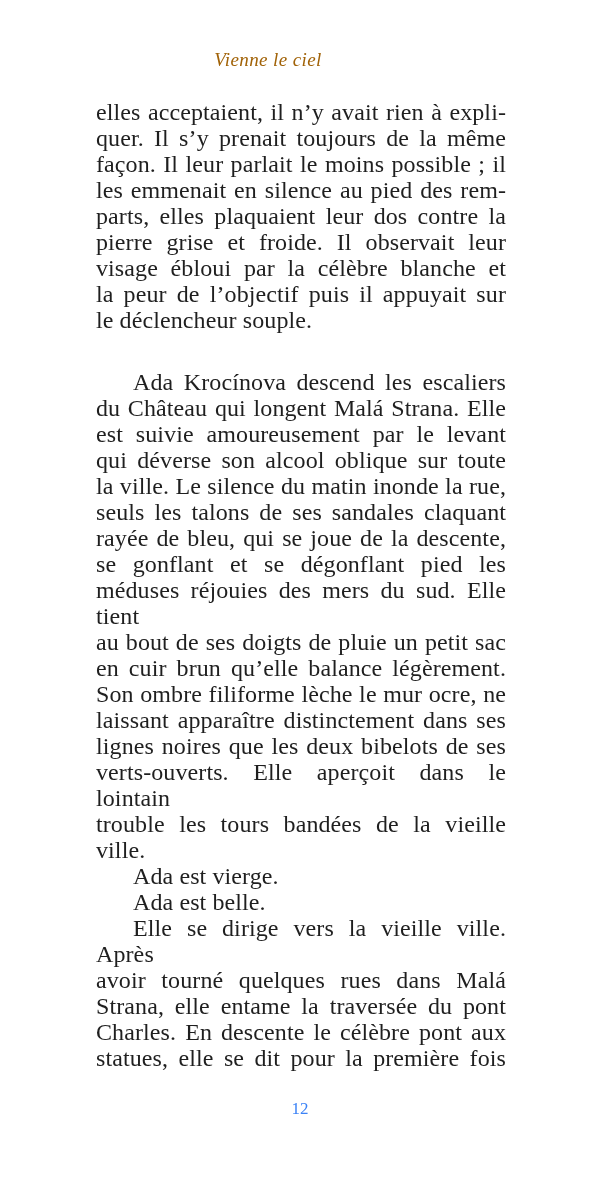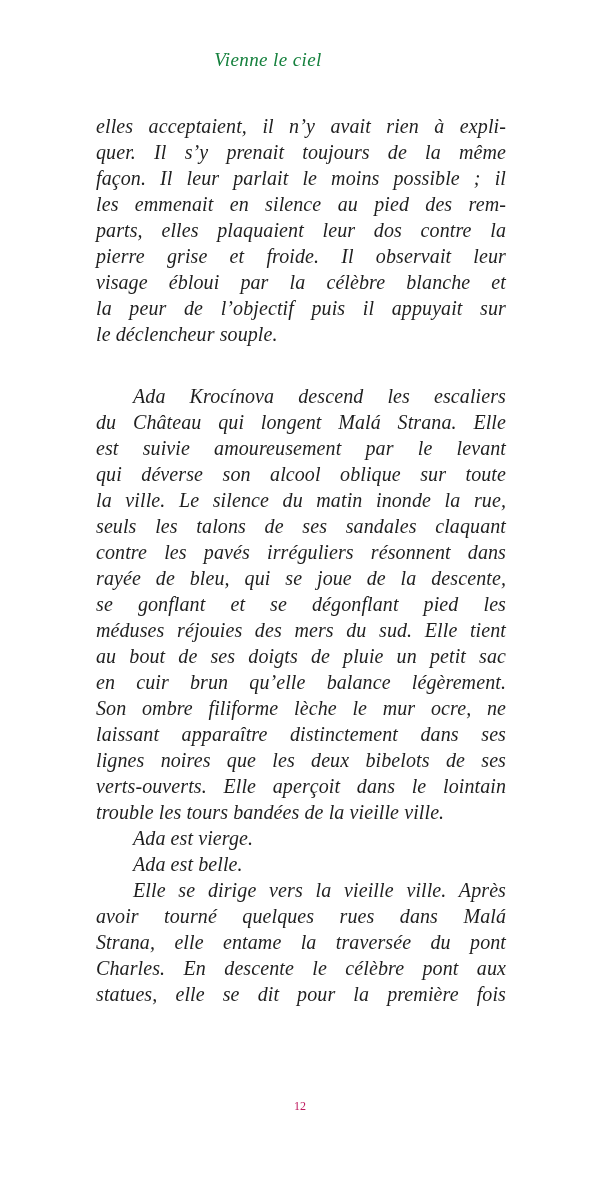--- a/index.html
+++ b/index.html
@@ -18,31 +18,30 @@
   }
   .running-header {
     position: absolute;
     top: 49px;
     left: 0;
     width: 536px;
     text-align: center;
     font-style: italic;
     font-size: 19px;
     letter-spacing: 0.4px;
-    color: #15803d;
+    color: #a16207;
   }
   .text-block {
     position: absolute;
     left: 96px;
-    top: 113px;
+    top: 99px;
     width: 410px;
-    font-size: 20px;
+    font-size: 24px;
     line-height: 26px;
     letter-spacing: 0.1px;
-    font-style: italic;
   }
   .paragraph {
     margin: 0;
   }
   .paragraph.space-before {
     margin-top: 36px;
   }
   .line {
     text-align: justify;
     text-align-last: justify;
@@ -53,22 +52,22 @@
   }
   .line.first-line {
     text-indent: 37px;
   }
   .page-number {
     position: absolute;
     top: 1099px;
     left: 0;
     width: 600px;
     text-align: center;
-    font-size: 12px;
-    color: #be185d;
+    font-size: 17px;
+    color: #3b82f6;
   }
 </style>
 </head>
 <body>
 
 <div class="book-page">
   <div class="running-header">Vienne le ciel</div>
 
   <div class="text-block">
       <div class="paragraph">
@@ -82,21 +81,20 @@
         <div class="line">la peur de l’objectif puis il appuyait sur</div>
         <div class="line last">le déclencheur souple.</div>
       </div>
       <div class="paragraph space-before">
         <div class="line first-line">Ada Krocínova descend les escaliers</div>
         <div class="line">du Château qui longent Malá Strana. Elle</div>
         <div class="line">est suivie amoureusement par le levant</div>
         <div class="line">qui déverse son alcool oblique sur toute</div>
         <div class="line">la ville. Le silence du matin inonde la rue,</div>
         <div class="line">seuls les talons de ses sandales claquant</div>
-        <div class="line">contre les pavés irréguliers résonnent dans</div>
         <div class="line">rayée de bleu, qui se joue de la descente,</div>
         <div class="line">se gonflant et se dégonflant pied les</div>
         <div class="line">méduses réjouies des mers du sud. Elle tient</div>
         <div class="line">au bout de ses doigts de pluie un petit sac</div>
         <div class="line">en cuir brun qu’elle balance légèrement.</div>
         <div class="line">Son ombre filiforme lèche le mur ocre, ne</div>
         <div class="line">laissant apparaître distinctement dans ses</div>
         <div class="line">lignes noires que les deux bibelots de ses</div>
         <div class="line">verts-ouverts. Elle aperçoit dans le lointain</div>
         <div class="line last">trouble les tours bandées de la vieille ville.</div>

